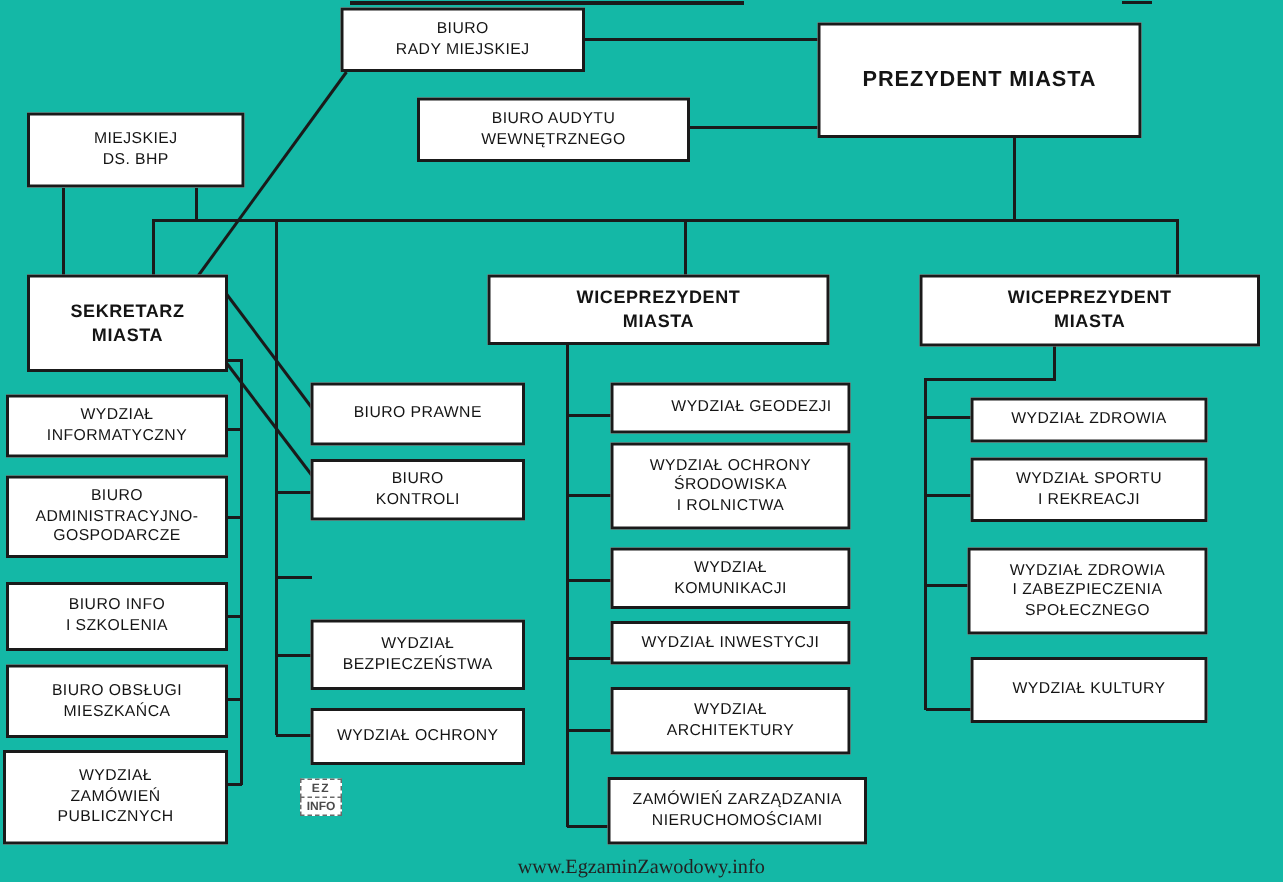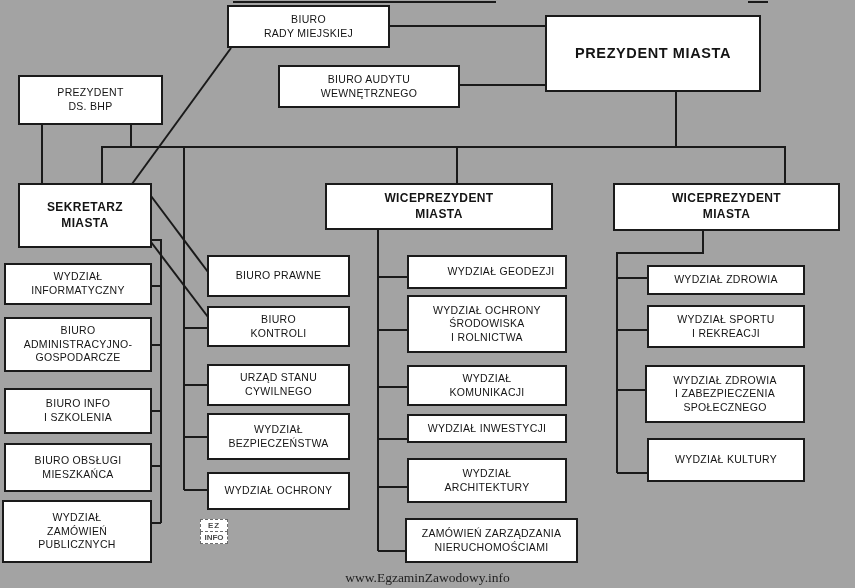--- a/index.html
+++ b/index.html
@@ -1,19 +1,19 @@
 <!DOCTYPE html>
 <html><head>
 <meta charset="utf-8">
 <style>
   html,body{margin:0;padding:0;background:#ffffff;}
   .page{
     position:relative;
     width:855px;height:588px;
-    background:#a3a3a3;
+    background:#14b8a6;
     font-family:"Liberation Sans", sans-serif;
     color:#1a1a1a;
     overflow:hidden;
   }
   svg.wires{position:absolute;left:0;top:0;z-index:1;}
   .box{
     position:absolute;
     box-sizing:border-box;
     border:2px solid #1a1a1a;
     background:#ffffff;
@@ -112,21 +112,21 @@
   </svg>
 
   <div class="box" style="left:227px;top:5px;width:163px;height:43px;">BIURO
 RADY MIEJSKIEJ</div>
 
   <div class="box prez" style="left:545px;top:15px;width:216px;height:77px;">PREZYDENT MIASTA</div>
 
   <div class="box" style="left:278px;top:65px;width:182px;height:43px;">BIURO AUDYTU
 WEWNĘTRZNEGO</div>
 
-  <div class="box" style="left:18px;top:75px;width:145px;height:50px;">PREZYDENT
+  <div class="box" style="left:18px;top:75px;width:145px;height:50px;">MIEJSKIEJ
 DS. BHP</div>
 
   <div class="box hdr" style="left:18px;top:183px;width:134px;height:65px;">SEKRETARZ
 MIASTA</div>
 
   <div class="box hdr" style="left:325px;top:183px;width:228px;height:47px;">WICEPREZYDENT
 MIASTA</div>
 
   <div class="box hdr" style="left:613px;top:183px;width:227px;height:48px;">WICEPREZYDENT
 MIASTA</div>
@@ -140,22 +140,20 @@
 I SZKOLENIA</div>
   <div class="box" style="left:4px;top:443px;width:148px;height:49px;">BIURO OBSŁUGI
 MIESZKAŃCA</div>
   <div class="box" style="left:2px;top:500px;width:150px;height:63px;">WYDZIAŁ
 ZAMÓWIEŃ
 PUBLICZNYCH</div>
 
   <div class="box" style="left:207px;top:255px;width:143px;height:42px;">BIURO PRAWNE</div>
   <div class="box" style="left:207px;top:306px;width:143px;height:41px;">BIURO
 KONTROLI</div>
-  <div class="box" style="left:207px;top:364px;width:143px;height:42px;">URZĄD STANU
-CYWILNEGO</div>
   <div class="box" style="left:207px;top:413px;width:143px;height:47px;">WYDZIAŁ
 BEZPIECZEŃSTWA</div>
   <div class="box" style="left:207px;top:472px;width:143px;height:38px;">WYDZIAŁ OCHRONY</div>
 
   <div class="box" style="left:407px;top:255px;width:160px;height:34px;padding-left:28px;">WYDZIAŁ GEODEZJI</div>
   <div class="box" style="left:407px;top:295px;width:160px;height:58px;">WYDZIAŁ OCHRONY
 ŚRODOWISKA
 I ROLNICTWA</div>
   <div class="box" style="left:407px;top:365px;width:160px;height:41px;">WYDZIAŁ
 KOMUNIKACJI</div>

